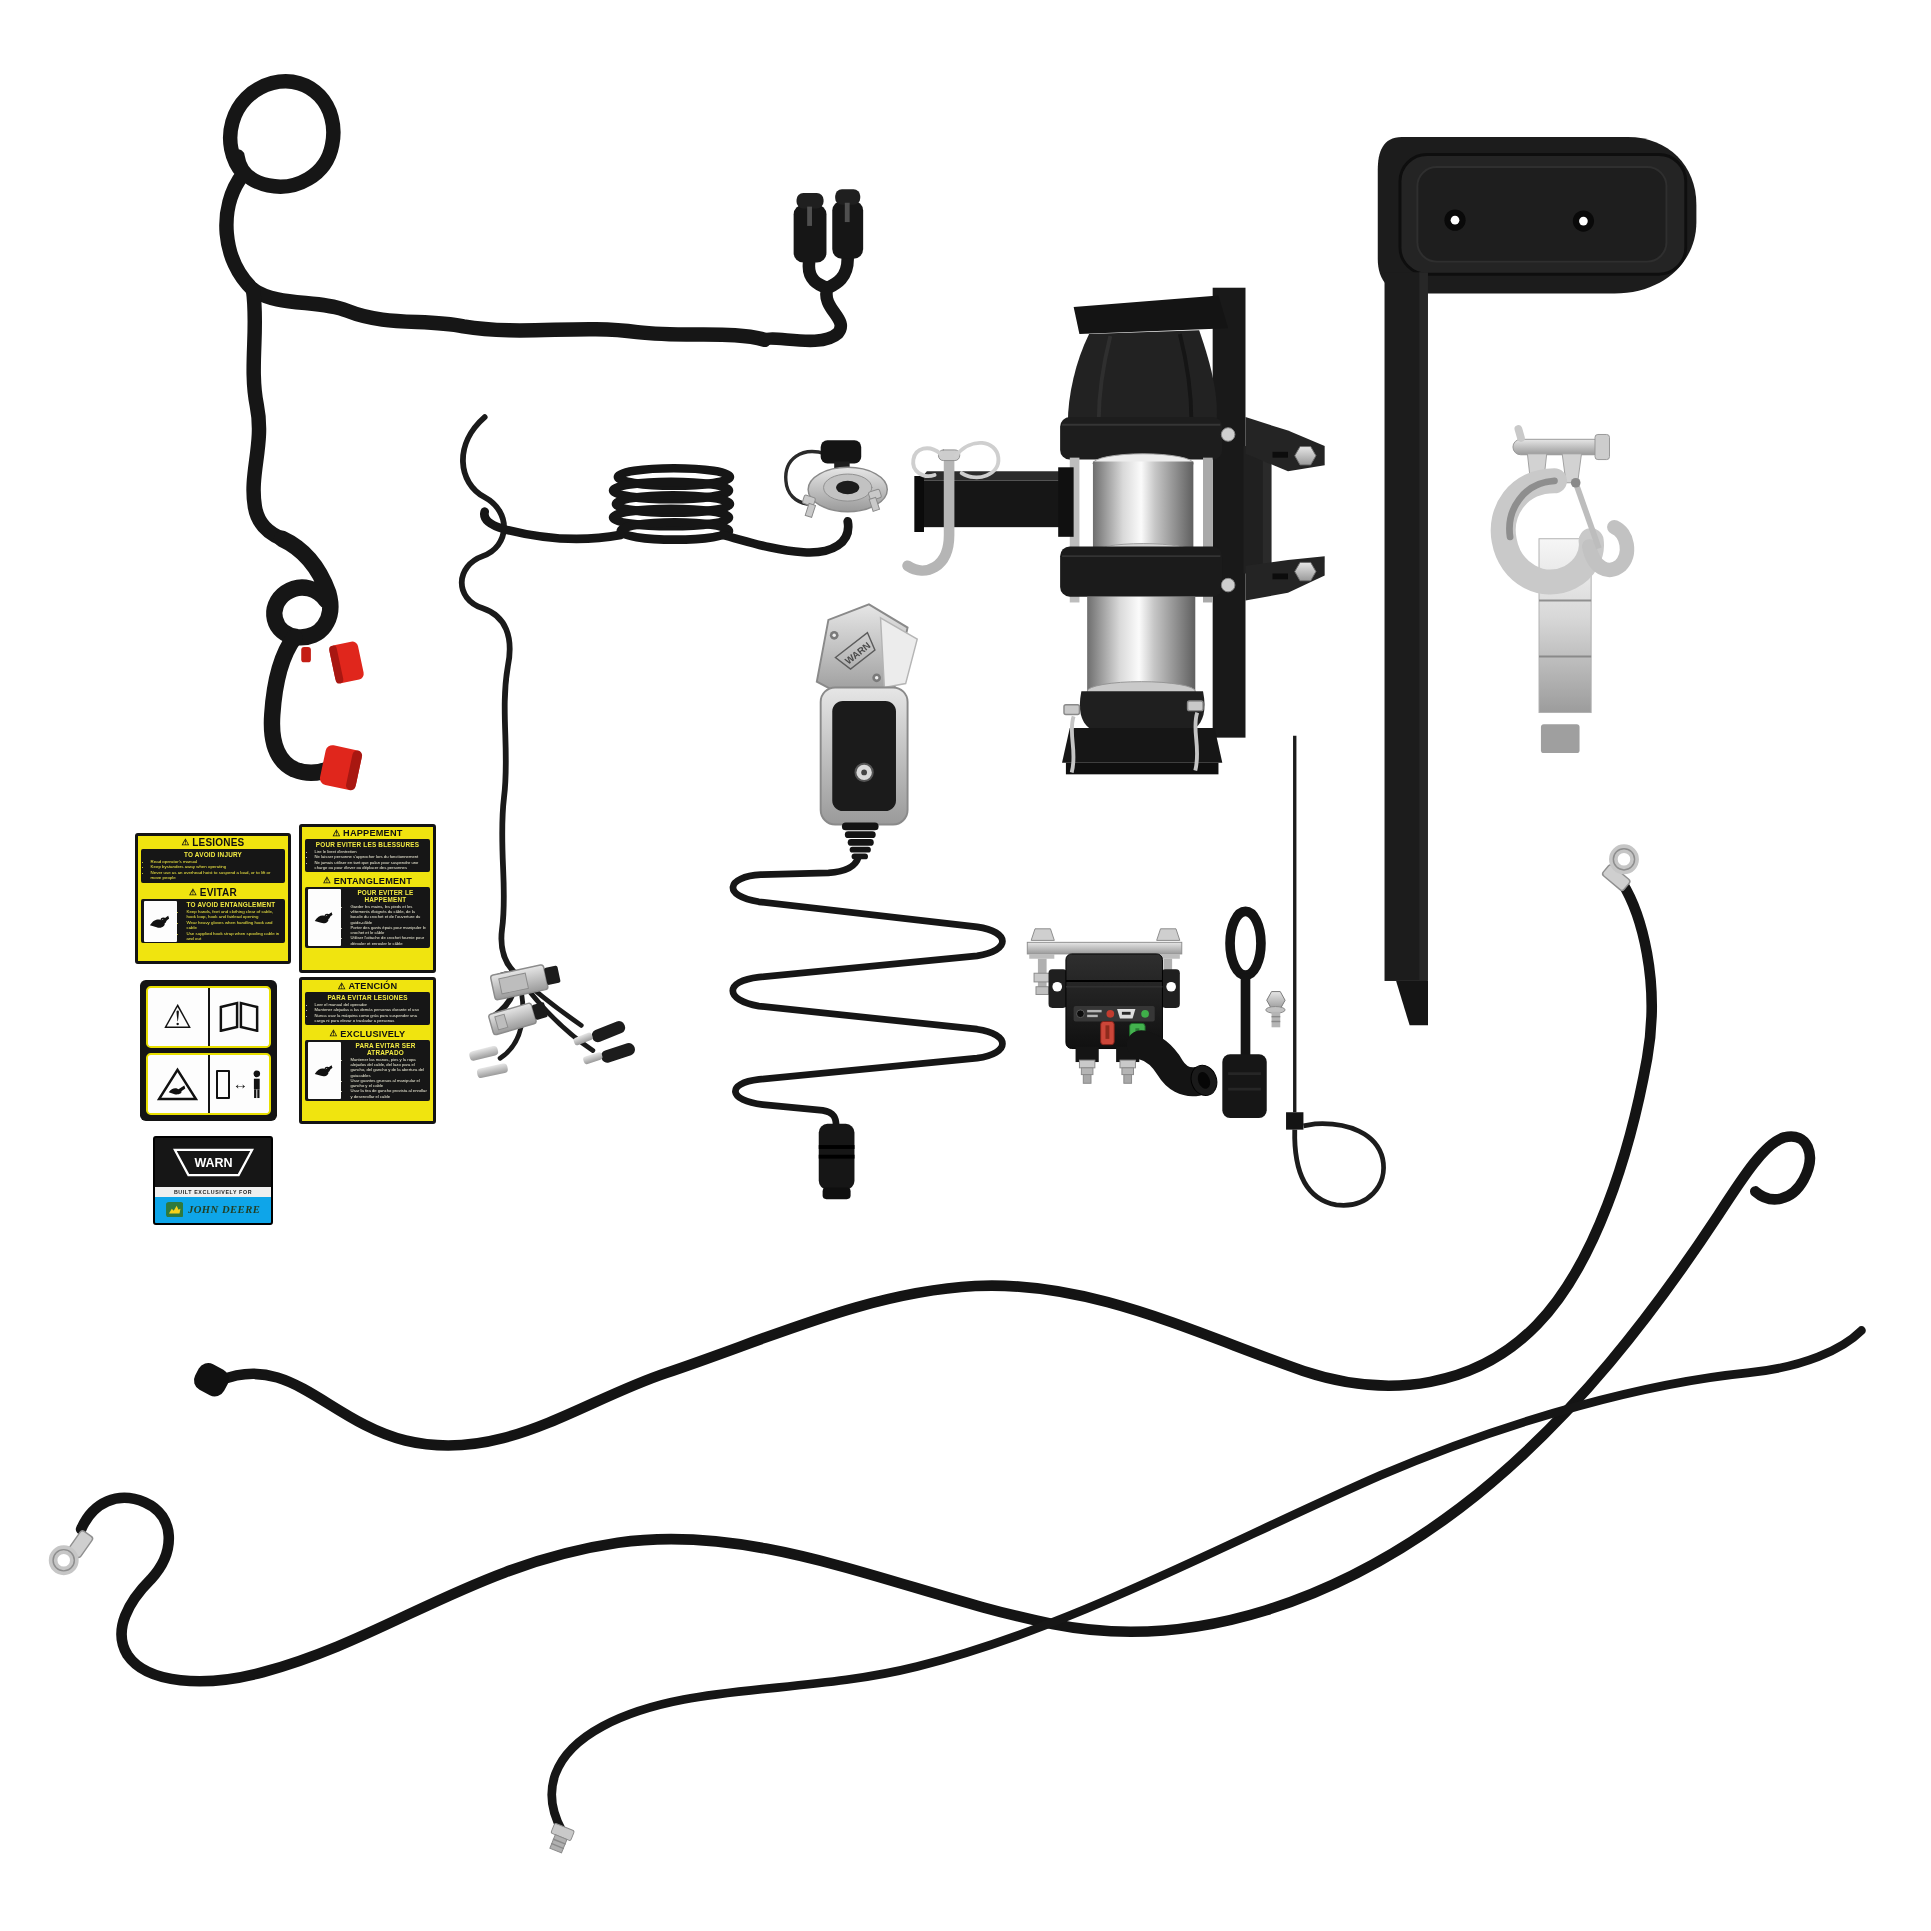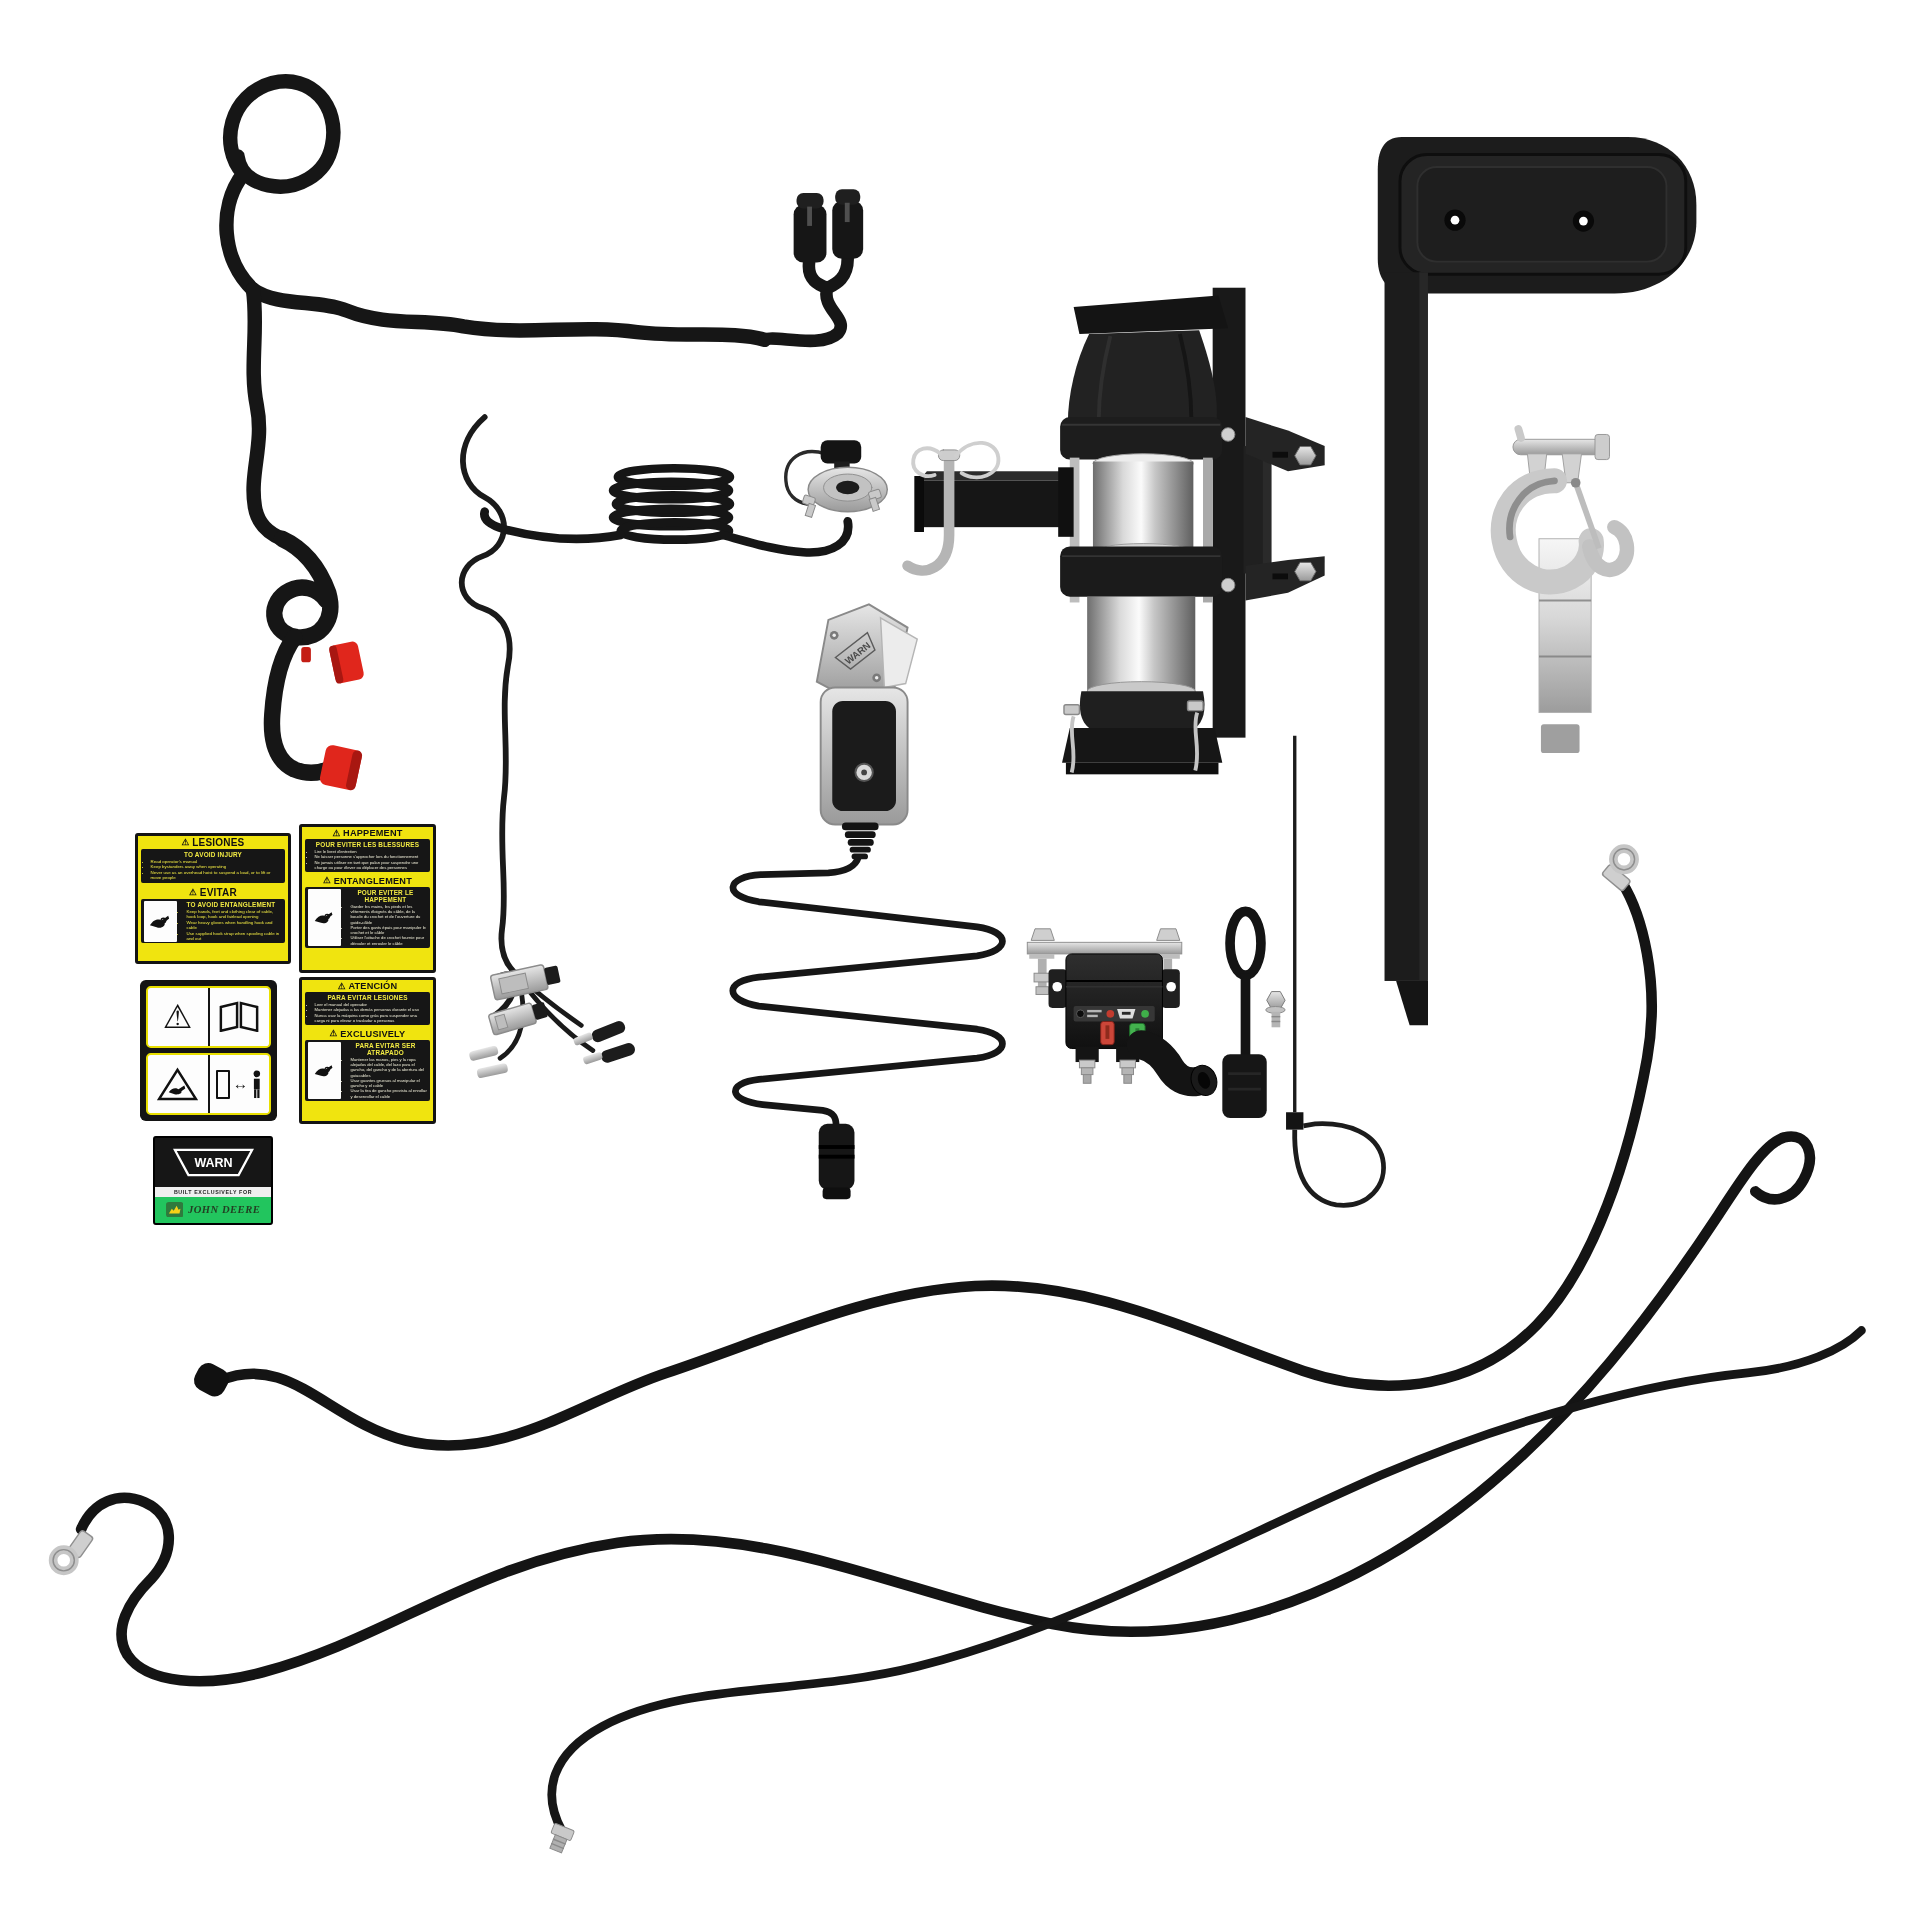--- a/index.html
+++ b/index.html
@@ -30,21 +30,21 @@
   .picrow{flex:1;border:2.9px solid #e8df00;background:#fdfdfd;border-radius:4.8px;display:flex;overflow:hidden;}
   .piccell{flex:1;display:flex;align-items:center;justify-content:center;}
   .piccell + .piccell{border-left:2.9px solid #141414;}
   .bigtri{font-size:33px;line-height:1;color:#111;}
   .kd{display:flex;align-items:center;gap:2.9px;font-size:15.4px;color:#111;font-weight:bold;}
   .kd .slab{display:inline-block;width:9.7px;height:25px;border:2.4px solid #111;border-radius:1px;}
 
   .warnsticker{position:absolute;box-sizing:border-box;background:#161616;border:2.9px solid #000;border-radius:2.9px;display:flex;flex-direction:column;overflow:hidden;}
   .warnlogo{flex:1;display:flex;align-items:center;justify-content:center;}
   .builtband{background:#efefef;color:#222;font-size:5.3px;font-weight:bold;text-align:center;padding:1.9px 0;letter-spacing:0.6px;}
-  .jdband{background:#22c55e;display:flex;align-items:center;justify-content:center;gap:4.8px;padding:4.8px 0 5.8px;}
+  .jdband{background:#0ea5e9;display:flex;align-items:center;justify-content:center;gap:4.8px;padding:4.8px 0 5.8px;}
   .jdname{font-family:"Liberation Serif",serif;font-weight:bold;font-style:italic;font-size:10.6px;color:#233f23;letter-spacing:0.5px;}
 </style>
 </head>
 <body>
 
 <div class="canvas">
 
 <svg class="scene" width="1931" height="1931" viewBox="0 0 2000 2000">
   <defs>
     <linearGradient id="chromeH" x1="0" y1="0" x2="1" y2="0">

